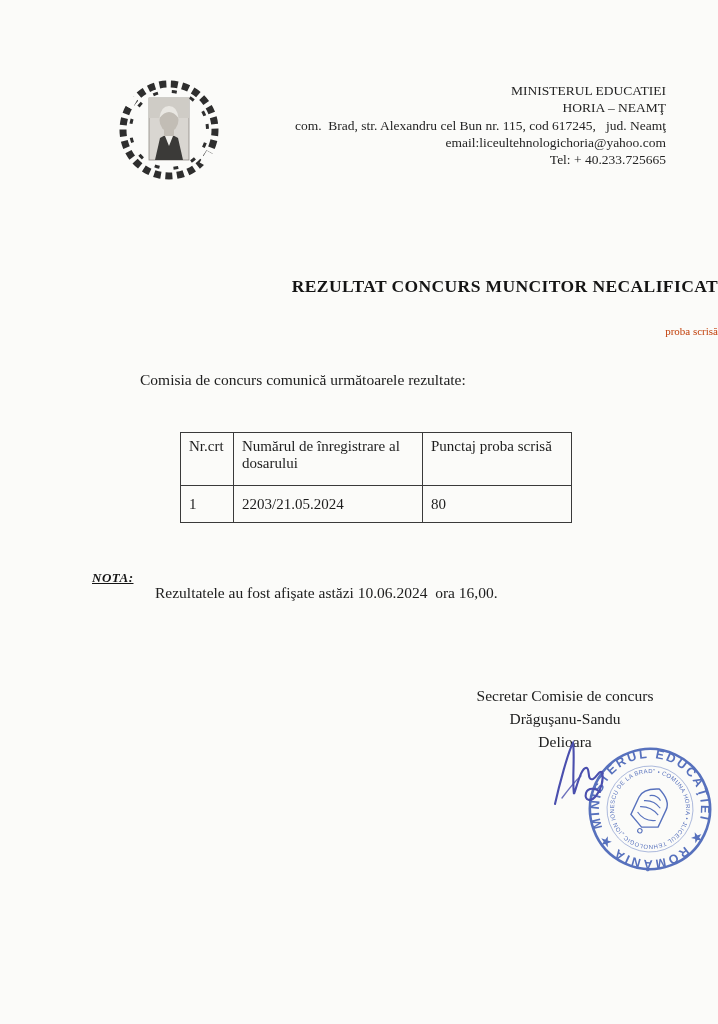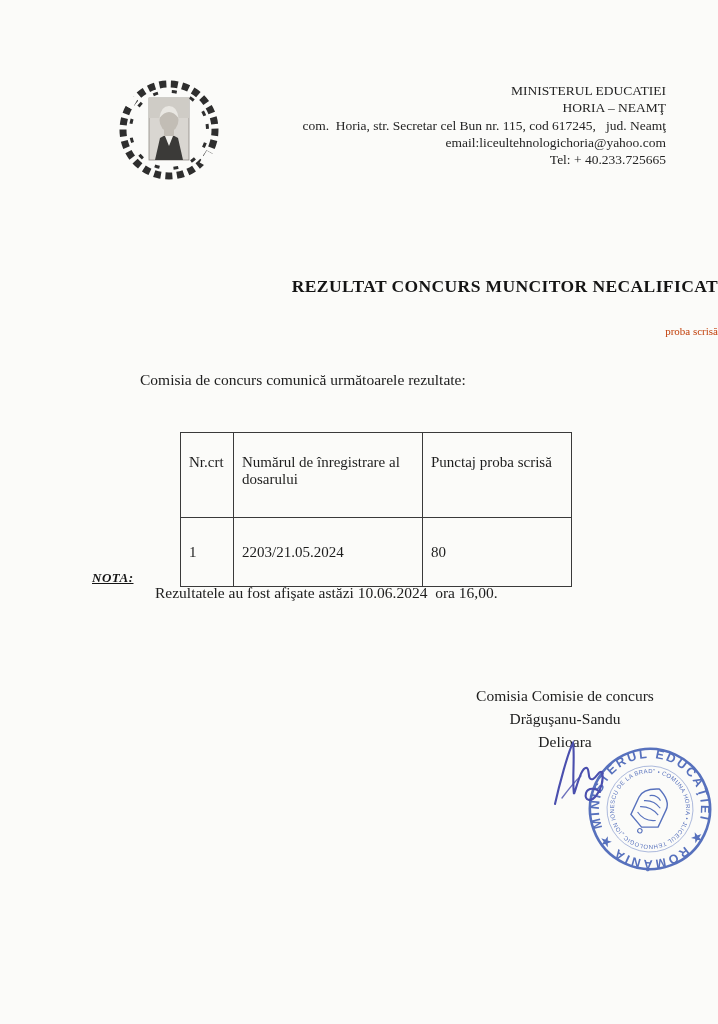--- a/index.html
+++ b/index.html
@@ -36,21 +36,21 @@
   
   .results-table{
     left:180px;top:432px;
     border-collapse:collapse;
     font-size:15px;color:#1d1d1d;
   }
   .results-table th,.results-table td{
     border:1.6px solid #3a3a3a;
     font-weight:normal;text-align:left;
     vertical-align:top;
-    padding:21px 8px;
+    padding:5px 8px;
   }
   .results-table th{height:42px;}
   .results-table td{height:26px;vertical-align:middle;}
   .col-nr{width:36px;}
   .col-reg{width:172px;}
   .col-punct{width:132px;}
   .td-score{text-align:center;padding-top:9px;}
 
   .nota{
     left:92px;top:570px;
@@ -84,21 +84,21 @@
     <path d="M47,68 L51,78 L55,68 Z" fill="#efeeea"></path>
     <ellipse cx="51" cy="52" rx="9.5" ry="11.5" fill="#c2bdb5"></ellipse>
     <path d="M41.5,50 Q43,38 51,38 Q59,38 60.5,50 Q56,44 51,44 Q46,44 41.5,50 Z" fill="#e9e7e2"></path>
     <rect x="46" y="62" width="10" height="6" fill="#c2bdb5"></rect>
   </svg>
 </div>
 
 <div class="abs header-block">
   <div class="pre">MINISTERUL EDUCATIEI</div>
   <div class="pre">HORIA – NEAMŢ</div>
-  <div class="pre">com.  Horia, str. Secretar cel Bun nr. 115, cod 617245,   jud. Neamţ</div>
+  <div class="pre">com.  Brad, str. Alexandru cel Bun nr. 115, cod 617245,   jud. Neamţ</div>
   <div class="pre">email:liceultehnologichoria@yahoo.com</div>
   <div class="pre">Tel: + 40.233.725665</div>
 </div>
 
 <div class="abs title-wrap">
   <div class="doc-title">REZULTAT CONCURS MUNCITOR NECALIFICAT</div>
   <div class="doc-subtitle">proba scrisă</div>
 </div>
 
 <div class="abs intro">Comisia de concurs comunică următoarele rezultate:</div>
@@ -117,21 +117,21 @@
       <td>2203/21.05.2024</td>
       <td class="td-score">80</td>
     </tr>
   </tbody>
 </table>
 
 <div class="abs nota">NOTA:</div>
 <div class="abs results-note pre">Rezultatele au fost afişate astăzi 10.06.2024  ora 16,00.</div>
 
 <div class="abs sig-block">
-  <div>Comisia Comisie de concurs</div>
+  <div>Secretar Comisie de concurs</div>
   <div>Drăguşanu-Sandu</div>
   <div>Delioara</div>
 </div>
 
 <svg class="abs signature-svg" width="70" height="82" viewBox="0 0 70 82">
   <g fill="none" stroke="#4a4fae" stroke-width="2.1" stroke-linecap="round">
     <path d="M7,66 C11,48 20,14 25,5 C27,16 24,44 26,56 C30,44 34,28 39,30 C42,32 39,43 45,41 C49,39 51,32 54,34"></path>
     <path d="M54,34 C56,42 53,52 48,58 C43,64 36,63 38,55 C40,49 48,50 52,54"></path>
     <path d="M14,60 C20,52 28,42 33,38" stroke-width="1.4" opacity="0.8"></path>
   </g>

